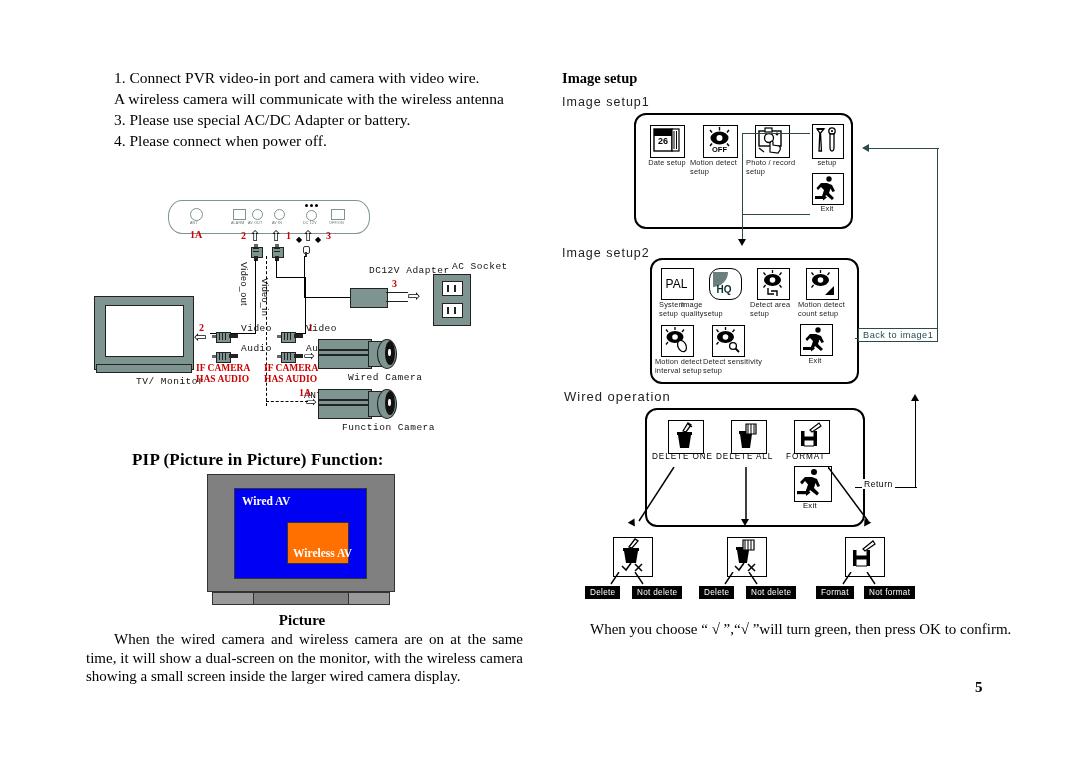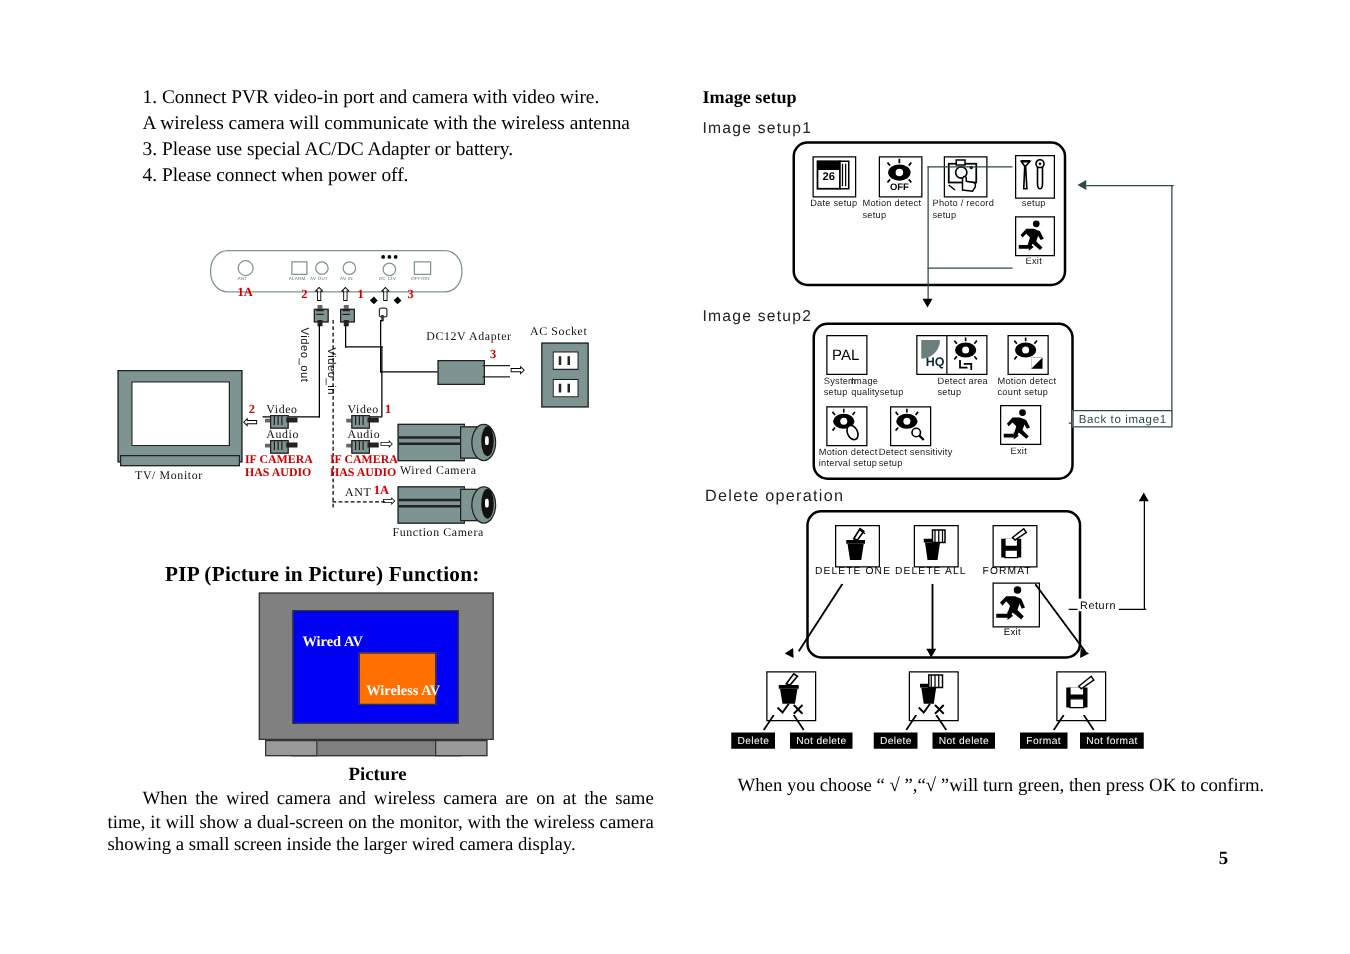--- a/index.html
+++ b/index.html
@@ -130,25 +130,26 @@
     background: #fff;
     border: 1.3px solid #222;
   }
   .tv-base {
     position: absolute;
     background: #7d9490;
     border: 1.3px solid #222;
   }
   .cap-lbl {
     position: absolute;
-    font-family: Liberation Serif, serif;
+    font-family: Liberation Mono, monospace;
     font-size: 9.5px;
     color: #111;
     white-space: nowrap;
     letter-spacing: .5px;
+    margin-left: 28px;
   }
   .red-lbl {
     position: absolute;
     font-family: "Liberation Serif", serif;
     font-weight: bold;
     font-size: 9.5px;
     color: #cc0000;
     white-space: nowrap;
     line-height: 11px;
   }
@@ -595,21 +596,21 @@
       <div class="cdot"></div>
     </div>
     <div class="cap-lbl" style="left:228px;top:226px;">Function  Camera</div>
   </div>
 
   <div id="pip-title">PIP (Picture in Picture) Function:</div>
 
   <div id="pip-monitor">
     <div class="mon-frame"></div>
     <div class="mon-wired"></div>
-    <div class="mon-txt" style="left:35px;top:34px;">Wired AV</div>
+    <div class="mon-txt" style="left:35px;top:21px;">Wired AV</div>
     <div class="mon-wireless"></div>
     <div class="mon-txt" style="left:86px;top:73px;">Wireless AV</div>
     <div class="mon-stand"></div>
     <div class="mon-foot" style="left:5px;"></div>
     <div class="mon-foot" style="left:141px;"></div>
   </div>
   <div id="mon-caption">Picture</div>
   <div id="pip-para">When the wired camera and wireless camera are on at the same time, it will show a dual-screen on the monitor, with the wireless camera showing a small screen inside the larger wired camera display.</div>
 
   <div id="right-col">
@@ -694,21 +695,21 @@
 
   <div class="panel" style="left:650px;top:258px;width:205px;height:122px;"></div>
 
   <div class="menu-icon" style="left:661px;top:268px;width:31px;height:30px;">
     <svg width="29" height="28" viewBox="0 0 29 28">
       <text x="14.5" y="19" font-family="Liberation Sans, sans-serif" font-size="12" text-anchor="middle" fill="#000">PAL</text>
     </svg>
   </div>
   <div class="menu-lbl" style="left:659px;top:300px;width:50px;">System<br>setup</div>
 
-  <div class="menu-icon" style="left:733px;top:268px;width:31px;height:30px;">
+  <div class="menu-icon" style="left:709px;top:268px;width:31px;height:30px;border-radius:11px;">
     <svg width="29" height="28" viewBox="0 0 29 28">
       <path d="M3 3 L18 3 A15 15 0 0 1 3 18 Z" fill="#6b7f7d"></path>
       <text x="14" y="24" font-family="Liberation Sans, sans-serif" font-size="10" font-weight="bold" text-anchor="middle" fill="#0a2a30">HQ</text>
     </svg>
   </div>
   <div class="menu-lbl" style="left:669px;top:300px;width:56px;margin-left:12px;">Image<br>qualitysetup</div>
 
   <div class="menu-icon" style="left:757px;top:268px;width:31px;height:30px;">
     <svg width="29" height="28" viewBox="0 0 29 28">
       <ellipse cx="14.5" cy="11" rx="8.5" ry="6" fill="#000"></ellipse>
@@ -771,21 +772,21 @@
       <path d="M15 9 L20 11 L23 17 L20.5 18 L18.5 14.5 L17 19 L22 24 L20 26 L14 21 L12 25 L9.5 24 L12 16 L9 13 L6 16 L4.5 14 L9 9 Z" fill="#000"></path>
       <rect x="2" y="22" width="8" height="3" fill="#000"></rect>
       <path d="M10 20.5 L14 23.5 L10 26.5 Z" fill="#000"></path>
     </svg>
   </div>
   <div class="menu-lbl ctr" style="left:793px;top:356px;width:44px;">Exit</div>
 
   <div class="tline h" style="left:855px;top:338px;width:82px;background:#2b4a4a;"></div>
   <div class="boxed-lbl" style="left:858px;top:328px;">Back  to  image1</div>
 
-  <div class="r-sub" style="left:564px;top:389px;font-size:13px;">Delete operation</div>
+  <div class="r-sub" style="left:564px;top:389px;font-size:13px;">Wired operation</div>
 
   <div class="panel" style="left:645px;top:408px;width:216px;height:115px;"></div>
 
   <div class="del-icon" style="left:668px;top:420px;">
     <svg width="31" height="29" viewBox="0 0 31 29">
       <path d="M9 14 L22 14 L20 27 L11 27 Z" fill="#000"></path>
       <path d="M8 11 L23 11 L23 14 L8 14 Z" fill="#000"></path>
       <path d="M14 10 L19 2 L22 4 L17 11 Z" fill="#fff" stroke="#000" stroke-width="1.3"></path>
       <line x1="19" y1="3" x2="23" y2="6" stroke="#000" stroke-width="1.2"></line>
     </svg>

